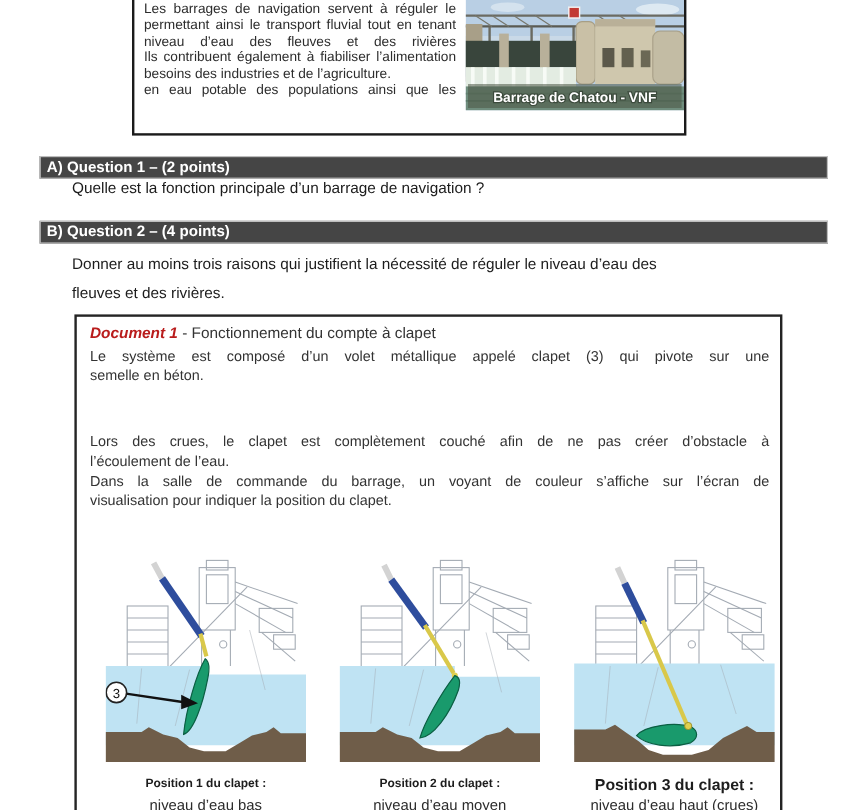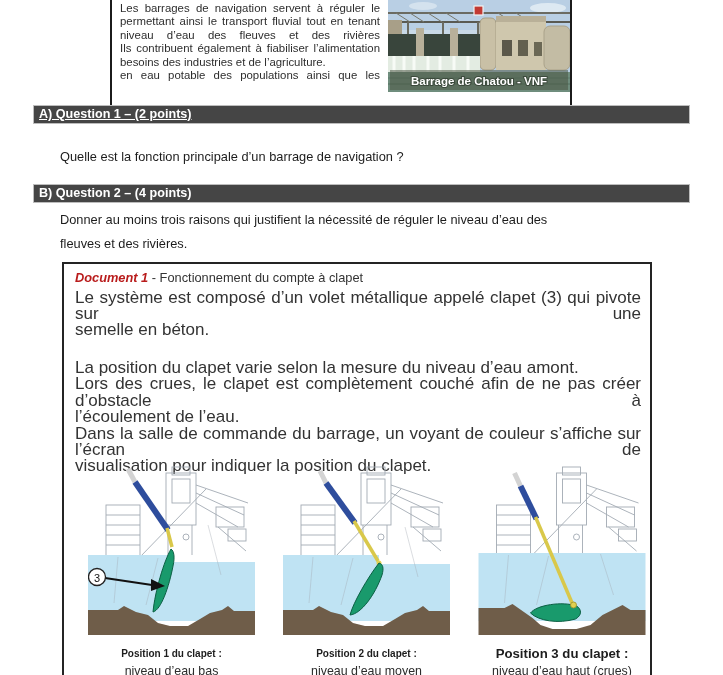--- a/index.html
+++ b/index.html
@@ -18,33 +18,33 @@
   }
   .intro-line{white-space:nowrap;}
   .intro-line.j{text-align:justify;text-align-last:justify;white-space:normal;}
   .photo{position:relative;width:182px;height:92px;margin-top:8px;flex:none;}
   
   .section-bar{
     position:absolute;left:33px;width:657px;height:19px;box-sizing:border-box;
     background:#454545;border:1px solid #bdbdbd;color:#ffffff;
     font-weight:bold;font-size:12.6px;line-height:16px;padding-left:5px;
   }
-  .bar-a{top:105px;text-decoration:underline;}
+  .bar-a{top:130px;}
   .bar-b{top:184px;}
   .question{position:absolute;left:60px;font-size:12.8px;color:#1c1c1c;}
   .q1{top:149px;}
   .q2{top:208px;width:600px;line-height:24px;}
   
   .doc-box{
     position:absolute;left:62px;top:262px;width:590px;height:480px;
     border:2px solid #242424;box-sizing:border-box;background:#fff;
   }
   .doc-title{position:absolute;left:11px;top:6px;font-size:12.8px;color:#333;}
   .doc-title b{color:#b91c1c;font-style:italic;}
-  .doc-par{position:absolute;left:11px;width:566px;font-size:17px;color:#333;}
+  .doc-par{position:absolute;left:11px;width:566px;font-size:12px;color:#333;}
   .p1{top:26px;line-height:15.8px;}
   .p2{top:96px;line-height:16.4px;}
   .jline{text-align:justify;text-align-last:justify;}
   .diagrams{position:absolute;left:24px;top:199px;display:flex;gap:28px;}
   .diagram{width:167px;height:174px;flex:none;}
   .captions{position:absolute;left:24px;top:382px;display:flex;gap:28px;}
   .caption{width:167px;text-align:center;flex:none;}
   .caption .c-bold{font-weight:bold;font-size:10px;color:#1d1d1d;line-height:15px;}
   .caption.big .c-bold{font-size:13.2px;}
   .caption .c-line2{font-size:12.4px;color:#2c2c2c;margin-top:3px;line-height:14px;}
@@ -126,21 +126,20 @@
   <div class="doc-title">
     <b>Document 1</b><span> - Fonctionnement du compte à clapet</span>
   </div>
 
   <div class="doc-par p1">
     <div class="jline">Le système est composé d’un volet métallique appelé clapet (3) qui pivote sur une</div>
     <div>semelle en béton.</div>
   </div>
 
   <div class="doc-par p2">
-    <div>La position du clapet varie selon la mesure du niveau d’eau amont.</div>
     <div class="jline">Lors des crues, le clapet est complètement couché afin de ne pas créer d’obstacle à</div>
     <div>l’écoulement de l’eau.</div>
     <div class="jline">Dans la salle de commande du barrage, un voyant de couleur s’affiche sur l’écran de</div>
     <div>visualisation pour indiquer la position du clapet.</div>
   </div>
 
   <div class="diagrams">
 
     <svg class="diagram" viewBox="0 0 167 174">
       <g stroke="#a3aab3" stroke-width="0.9" fill="none">

